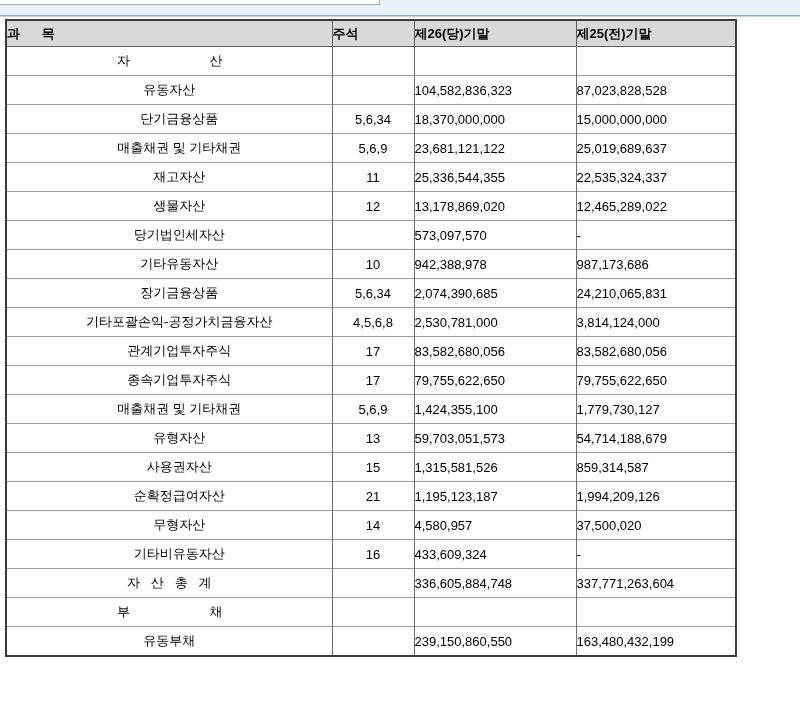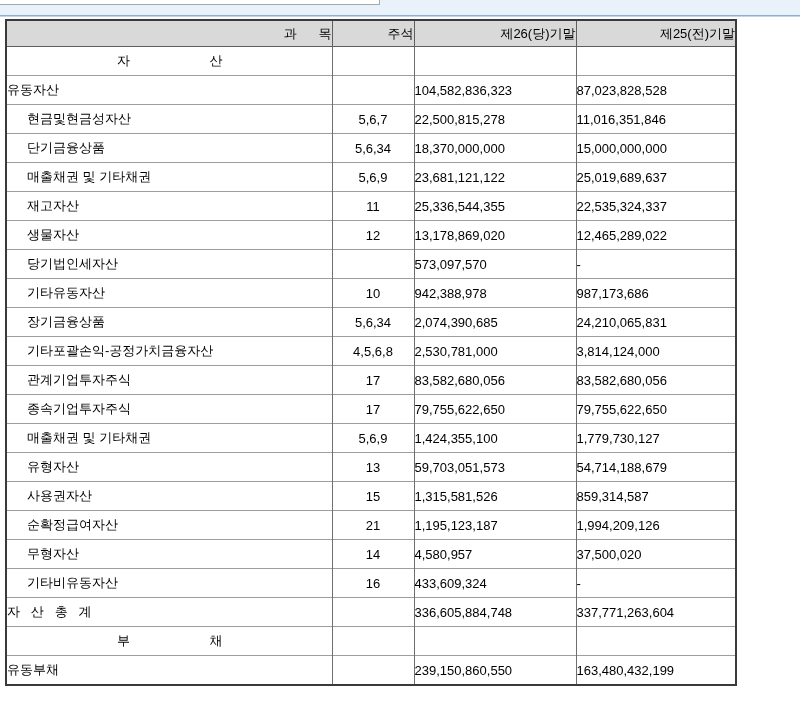--- a/index.html
+++ b/index.html
@@ -48,36 +48,36 @@
   table.fin th, table.fin td {
     overflow: hidden;
     white-space: pre;
     padding: 0;
   }
   table.fin {
     border: 2px solid #3a3a3a;
   }
   table.fin th {
     background: #d9d9d9;
-    font-weight: normal;
+    font-weight: bold;
     height: 25px;
-    text-align: right;
+    text-align: left;
     border-left: 1px solid #5f5f5f;
     border-bottom: 1px solid #5f5f5f;
   }
   table.fin td {
     height: 28px;
     background: #ffffff;
     border-left: 1px solid #6e6e6e;
     border-top: 1px solid #9e9e9e;
   }
   table.fin th:first-child, table.fin td:first-child {
     border-left: none;
   }
-  td.cell-label          { text-align: left;  padding-left: 6px; }
+  td.cell-label          { text-align: center;  padding-left: 6px; }
   td.cell-label.t-item   { padding-left: 20px; }
   td.cell-label.t-section{ text-align: center; padding-left: 1px; }
   td.cell-note           { text-align: center; }
   td.cell-value          { text-align: left; padding-right: 7px; }
 </style>
 </head>
 <body>
 
 <div class="top-chrome">
   <div class="tab-remnant"></div>
@@ -108,26 +108,20 @@
           <td class="cell-value"></td>
           <td class="cell-value"></td>
         </tr>
         <tr>
           <td class="cell-label t-group">유동자산</td>
           <td class="cell-note"></td>
           <td class="cell-value">104,582,836,323</td>
           <td class="cell-value">87,023,828,528</td>
         </tr>
         <tr>
-          <td class="cell-label t-item">현금및현금성자산</td>
-          <td class="cell-note">5,6,7</td>
-          <td class="cell-value">22,500,815,278</td>
-          <td class="cell-value">11,016,351,846</td>
-        </tr>
-        <tr>
           <td class="cell-label t-item">단기금융상품</td>
           <td class="cell-note">5,6,34</td>
           <td class="cell-value">18,370,000,000</td>
           <td class="cell-value">15,000,000,000</td>
         </tr>
         <tr>
           <td class="cell-label t-item">매출채권 및 기타채권</td>
           <td class="cell-note">5,6,9</td>
           <td class="cell-value">23,681,121,122</td>
           <td class="cell-value">25,019,689,637</td>

